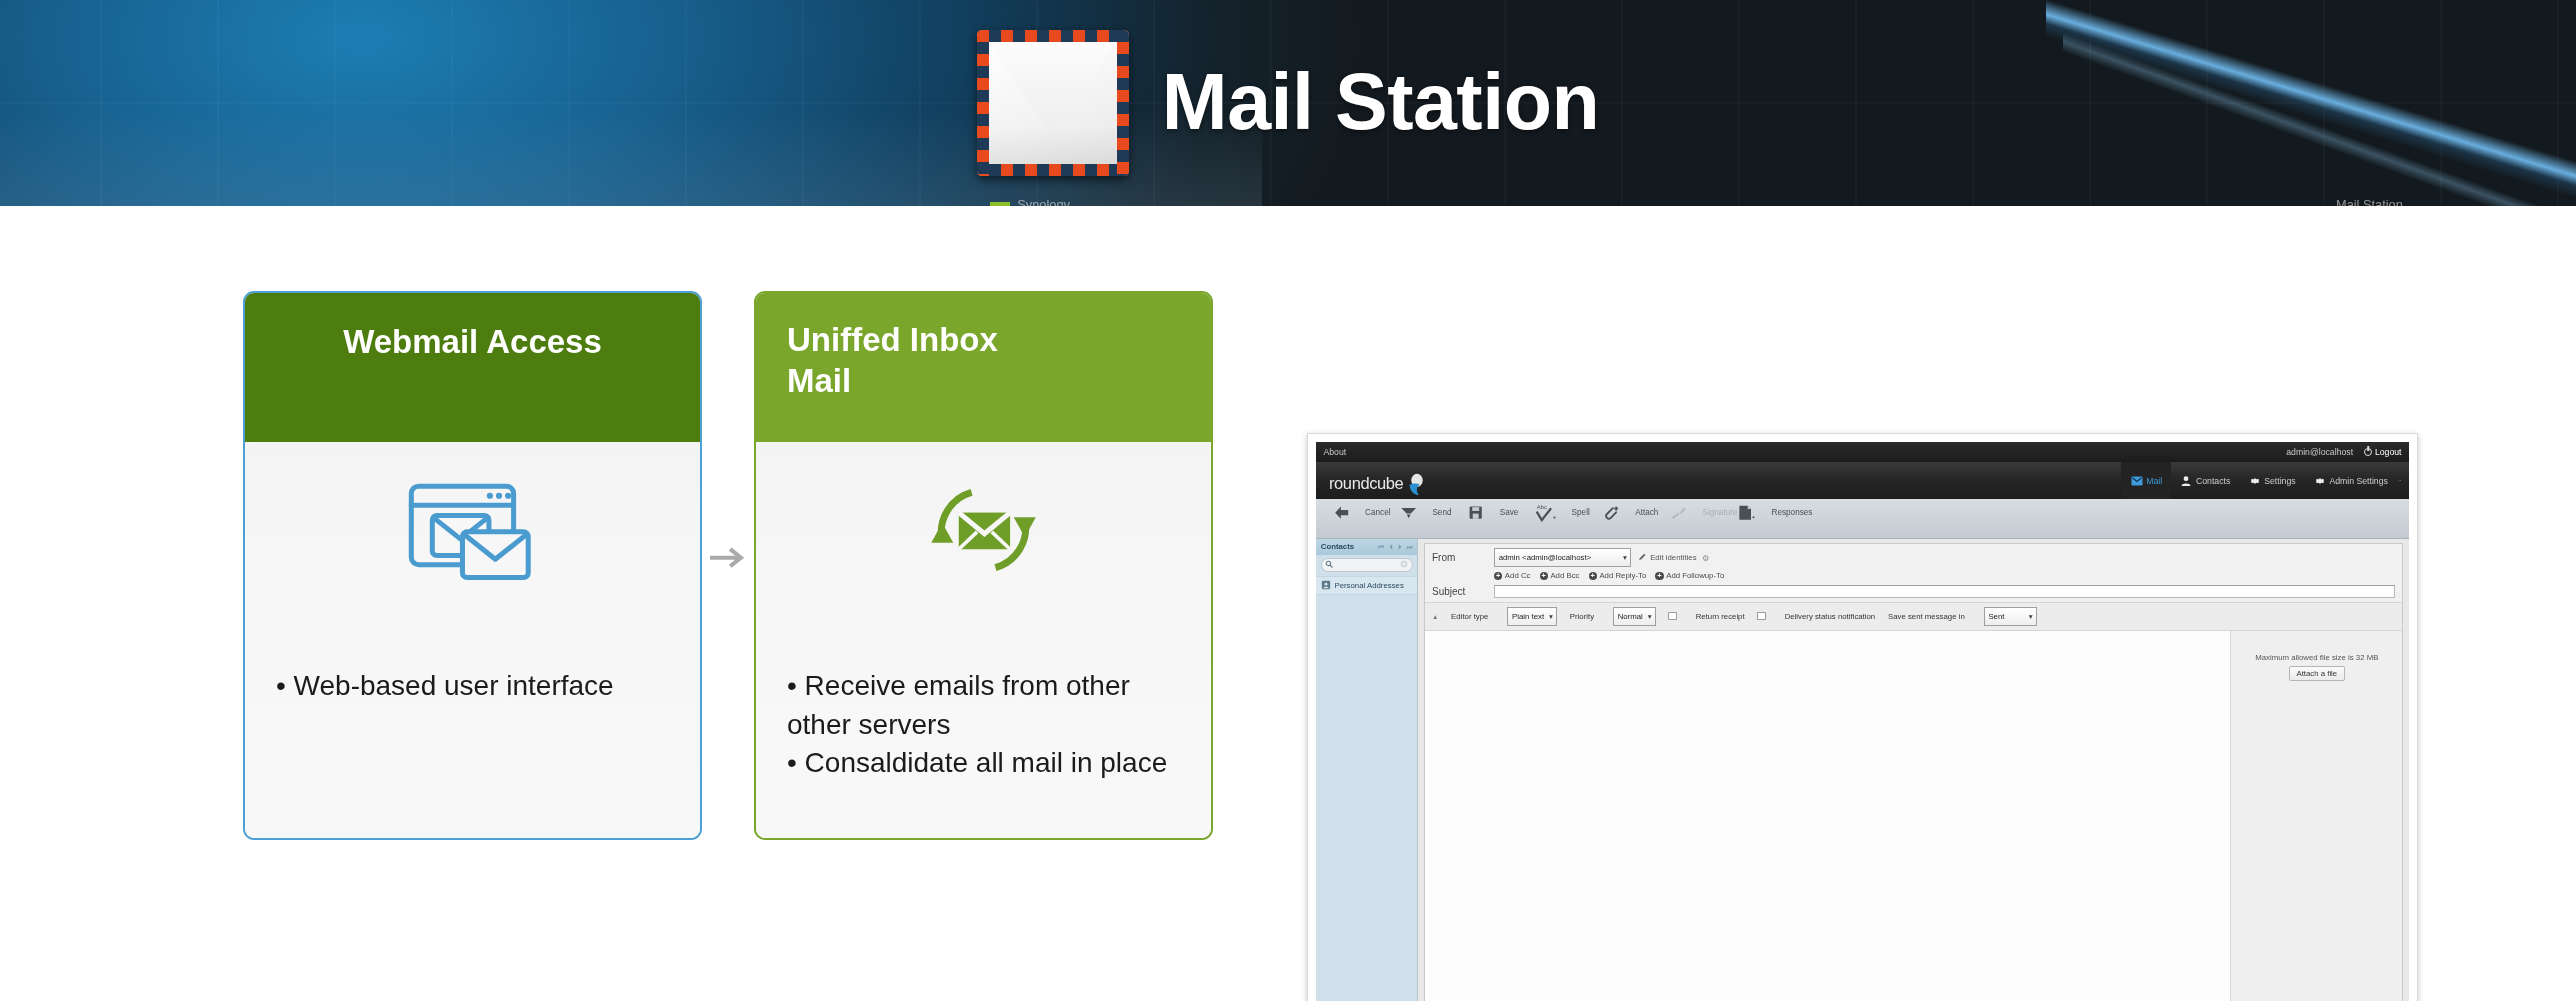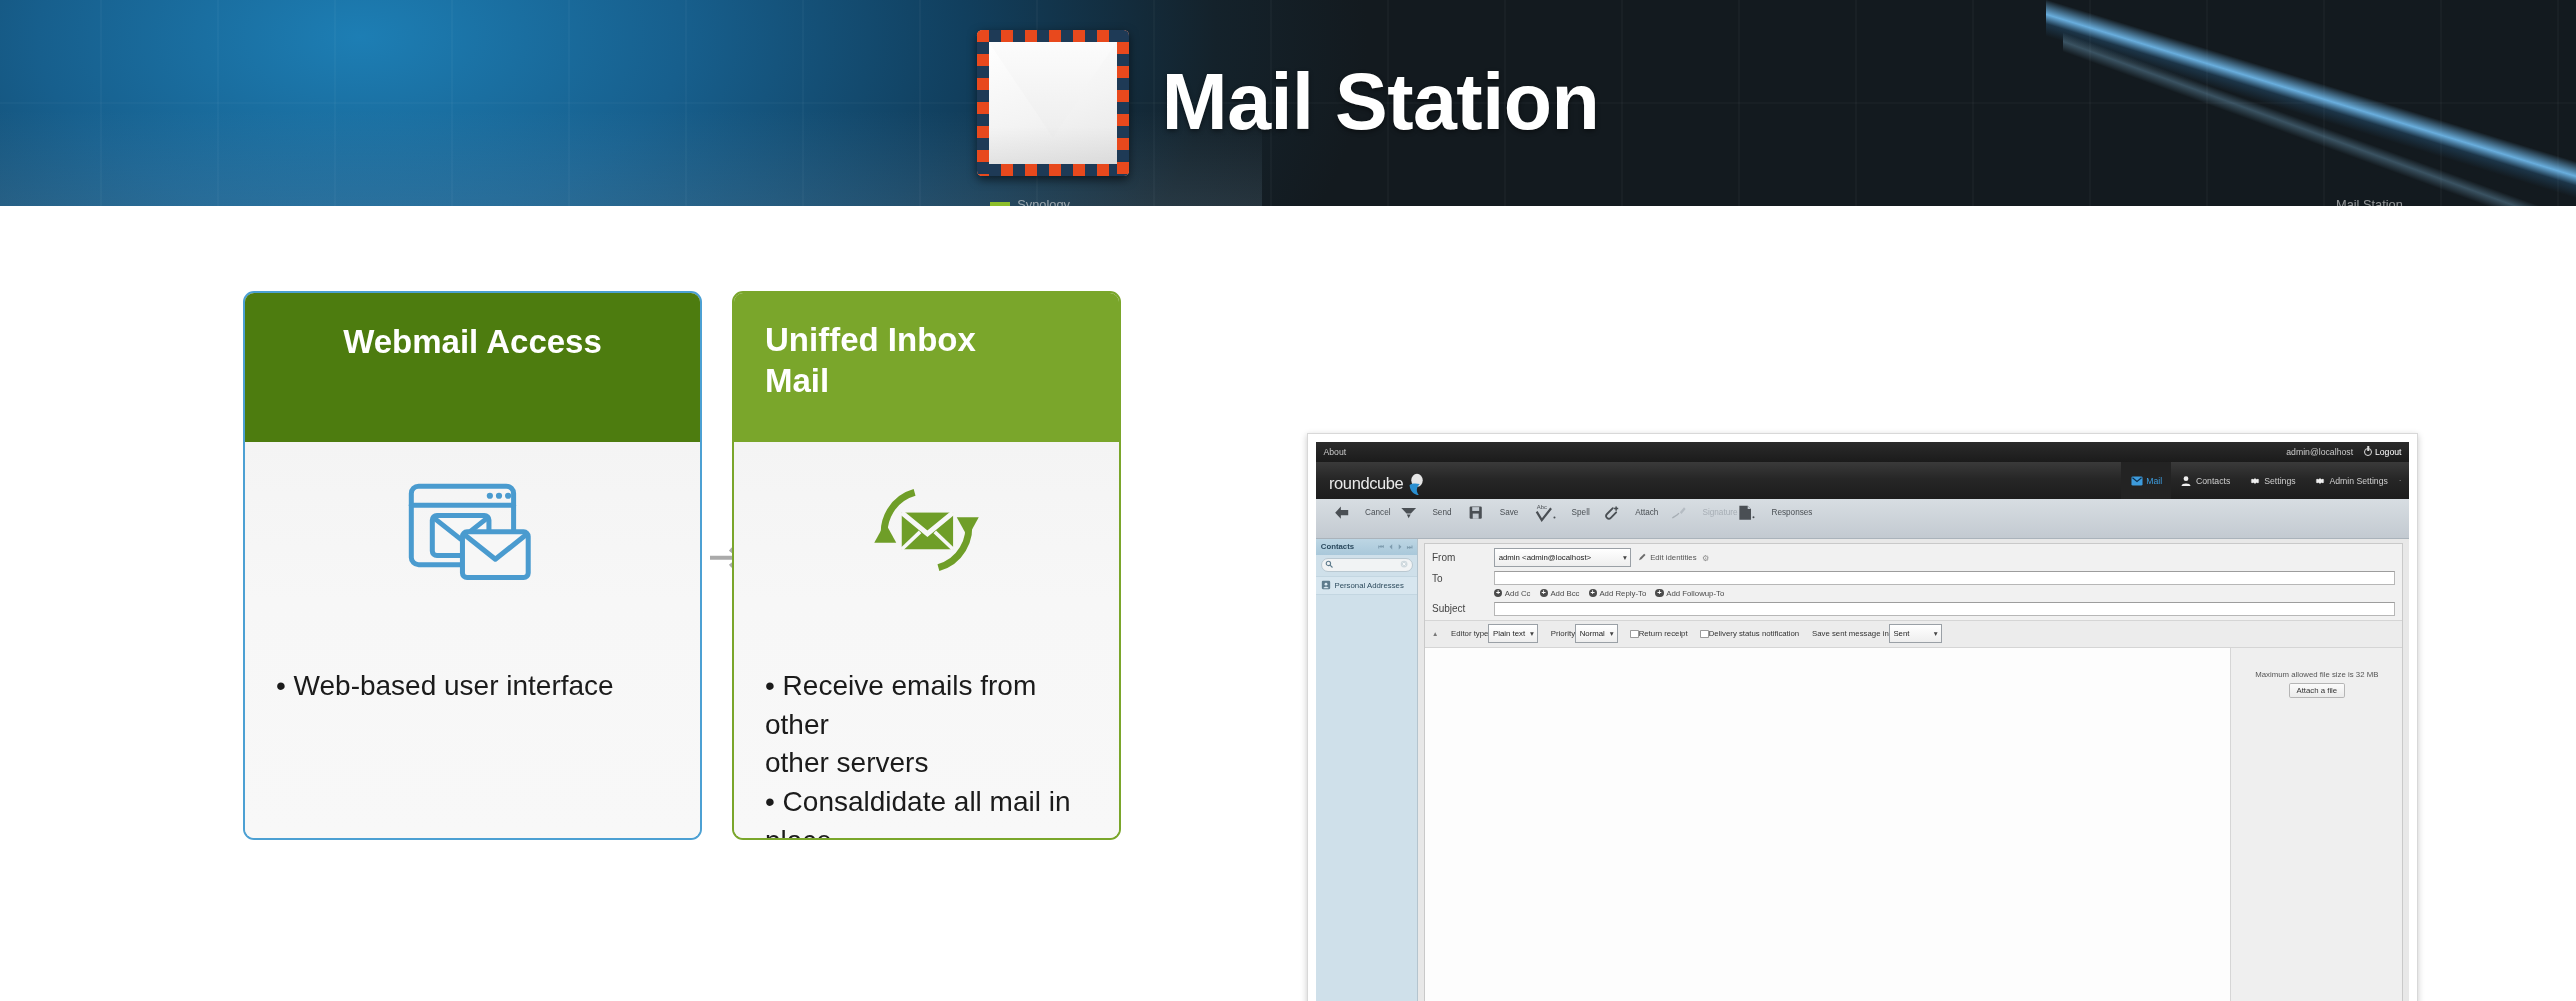--- a/index.html
+++ b/index.html
@@ -106,21 +106,21 @@
   .stage { position: absolute; left: 0; top: 206px; width: 2576px; height: 796px; background: #fff; }
 
   
   .card {
     position: absolute;
     border-radius: 11px;
     background: #f7f7f7;
     overflow: hidden;
   }
   .card-blue { left: 243px; top: 85px; width: 459px; height: 549px; border: 2.7px solid #4ca0d3; }
-  .card-green { left: 732px; top: 85px; width: 389px; height: 549px; border: 2.7px solid #7aa62b; }
+  .card-green { left: 754px; top: 85px; width: 459px; height: 549px; border: 2.7px solid #7aa62b; }
   .card-head {
     height: 149px;
     padding: 27.4px 31px 0 31px;
     color: #ffffff;
     font-size: 33px;
     font-weight: bold;
     line-height: 1.22;
   }
   .card-blue .card-head { background: #4d7c0f; text-align: center; padding-top: 29px; }
   .card-green .card-head { background: #7aa62b; text-align: left; padding-top: 27.4px; }
@@ -255,21 +255,21 @@
   .rc-addlink { display: flex; align-items: center; gap: 2.7px; font-size: 7.8px; color: #4a4a4a; }
   .plus-circ {
     width: 8.2px; height: 8.2px; border-radius: 50%; background: #4b4b4b; color: #fff;
     font-size: 7.3px; line-height: 7.3px; text-align: center; font-weight: bold;
   }
   .rc-options {
     display: flex; align-items: center; gap: 12.8px; padding: 3.7px 7.3px;
     background: #ececec; border-bottom: 0.9px solid #d5d5d5; font-size: 7.8px; color: #333;
   }
   .rc-options .collapse-tri { color: #777; font-size: 6.4px; }
-  .rc-opt { display: flex; align-items: center; gap: 0; text-align: right; }
+  .rc-opt { display: flex; align-items: center; gap: 19px; text-align: right; }
   .rc-check { width: 8.2px; height: 8.2px; border: 0.9px solid #9b9b9b; background: #fff; border-radius: 0.9px; }
   .rc-editor-area { flex: 1; display: flex; background: #fff; }
   .rc-textarea { flex: 1; background: #fdfdfd; }
   .rc-attach-pane {
     width: 172px; background: #efefef; border-left: 0.9px solid #d6d6d6;
     display: flex; flex-direction: column; align-items: center;
     padding-top: 22px; position: relative;
   }
   .rc-attach-note { font-size: 7.8px; color: #555; margin-bottom: 4.6px; }
   .rc-attach-btn {
@@ -554,24 +554,20 @@
                   <span>
                     <svg width="8.2" height="8.2" viewBox="0 0 12 12">
                       <path d="M1.5 10.5 L3 7 L9 1 L11 3 L5 9 Z" fill="#6a6a6a"></path>
                     </svg>
                   </span>
                   <span>Edit identities</span>
                 </span>
                 <span class="rc-row-gear">⚙</span>
               </div>
 
-              <div class="rc-row">
-                <span class="rc-label">To</span>
-                <span class="rc-input"></span>
-              </div>
 
               <div class="rc-addlinks">
                 <span class="rc-addlink">
                   <span class="plus-circ">+</span>
                   <span>Add Cc</span>
                 </span>
                 <span class="rc-addlink">
                   <span class="plus-circ">+</span>
                   <span>Add Bcc</span>
                 </span>

